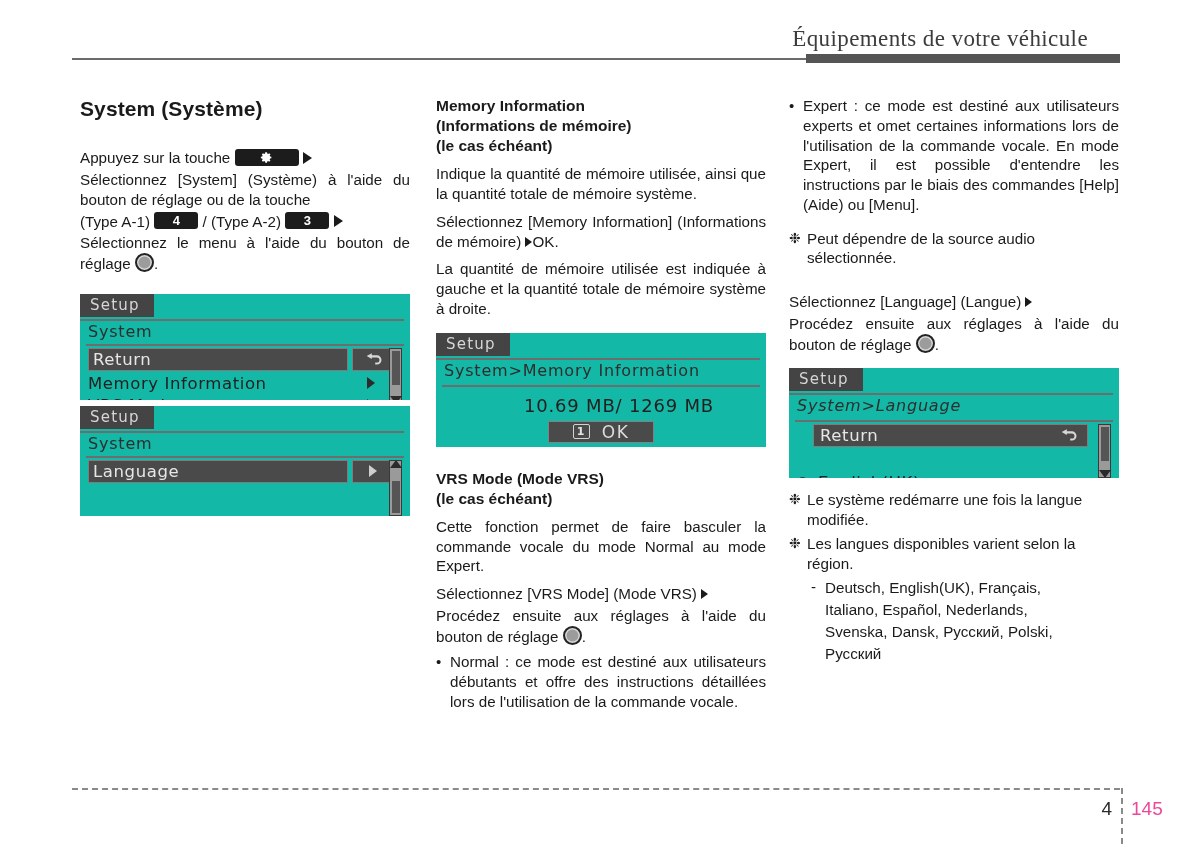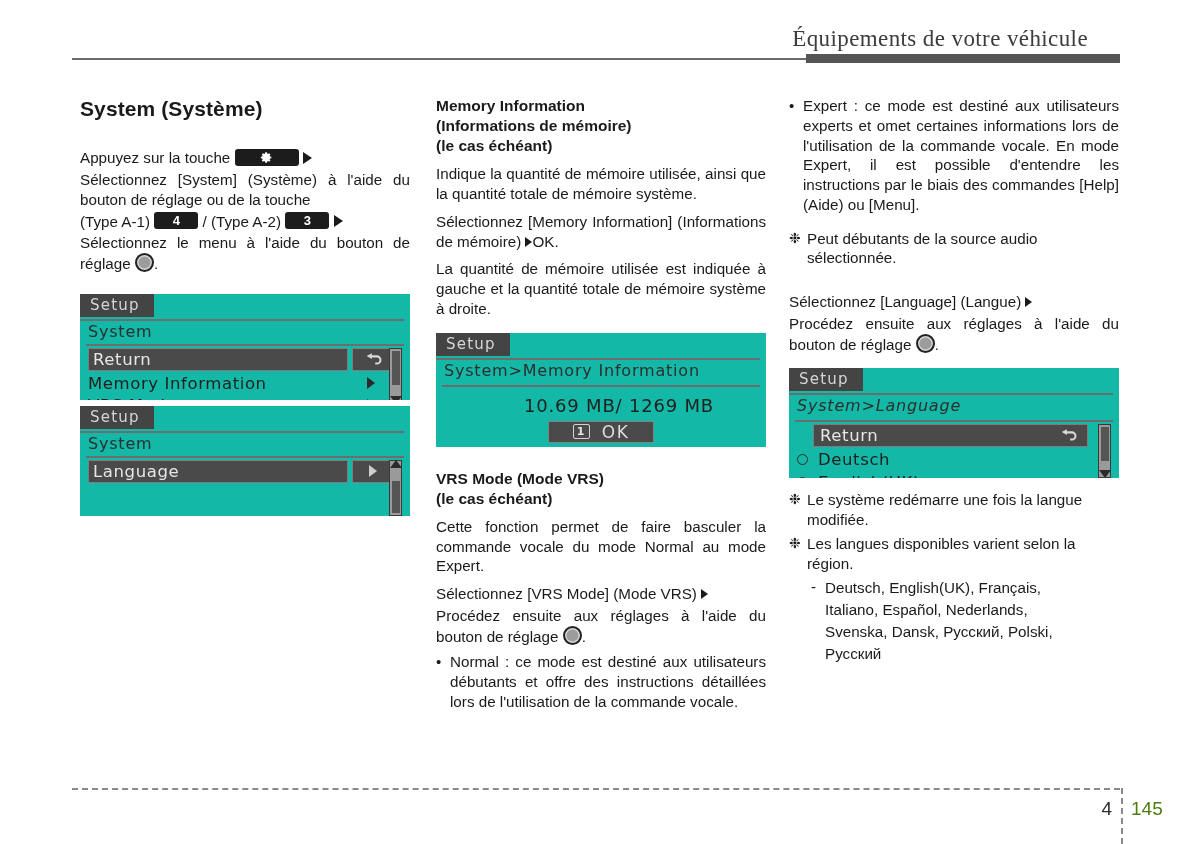--- a/index.html
+++ b/index.html
@@ -332,21 +332,21 @@
   .footer-chapter {
     position: absolute;
     right: 88px; top: 24px;
     font-size: 19px;
     color: #2b2b2b;
   }
   .footer-page {
     position: absolute;
     left: 1131px; top: 24px;
     font-size: 19px;
-    color: #4d7c0f;
+    color: #ec4899;
   }
 </style>
 </head>
 <body>
 
 <div class="page-header">
   <div class="header-title">Équipements de votre véhicule</div>
   <div class="header-rule-thin"></div>
   <div class="header-rule-thick"></div>
 </div>
@@ -497,21 +497,21 @@
 
   <div class="col col-3">
 
     <div class="bullet-item">
       <span class="bullet-mark">•</span>
       <span class="bullet-text">Expert : ce mode est destiné aux utilisateurs experts et omet certaines informations lors de l'utilisation de la commande vocale. En mode Expert, il est possible d'entendre les instructions par le biais des commandes [Help] (Aide) ou [Menu].</span>
     </div>
 
     <div class="note-item" style="margin-top:14px;">
       <span class="note-mark">❉</span>
-      <span class="note-text">Peut débutants de la source audio sélectionnée.</span>
+      <span class="note-text">Peut dépendre de la source audio sélectionnée.</span>
     </div>
 
     <div class="spacer-md"></div>
 
 
 
     <p class="body" style="margin-top:6px;">
       <span>Sélectionnez [Language] (Langue)</span>
       <span class="tri-right sm"></span>
     </p>
@@ -527,24 +527,20 @@
       <div class="lcd-breadcrumb" style="top:28px;font-style:italic;">System&gt;Language</div>
       <div class="lcd-rule" style="top:52px;"></div>
 
       <div class="lcd-row selected" style="left:24px; top:56px; width:275px;">
         <span class="row-label" style="padding-left:6px;">Return</span>
         <svg class="return-arrow" style="position:absolute; right:10px;" viewBox="0 0 20 15">
           <path fill="#d8d8d8" d="M8 2v3h6a3 3 0 0 1 0 6h-2v2.4h2a5.4 5.4 0 0 0 0-10.8H8V0L2 3.5 8 7V2z"></path>
         </svg>
       </div>
 
-      <div class="lcd-row" style="left:8px; top:80px; width:280px;">
-        <span class="radio"></span>
-        <span class="row-label">Deutsch</span>
-      </div>
 
       <div class="lcd-row" style="left:8px; top:103px; width:280px;">
         <span class="radio on"></span>
         <span class="row-label">English(UK)</span>
       </div>
 
       <div class="scrollbar" style="right:8px; top:56px; height:54px;">
         <div class="scroll-thumb" style="top:2px; height:34px;"></div>
         <div class="scroll-arrow-down" style="bottom:-1px;"></div>
       </div>

